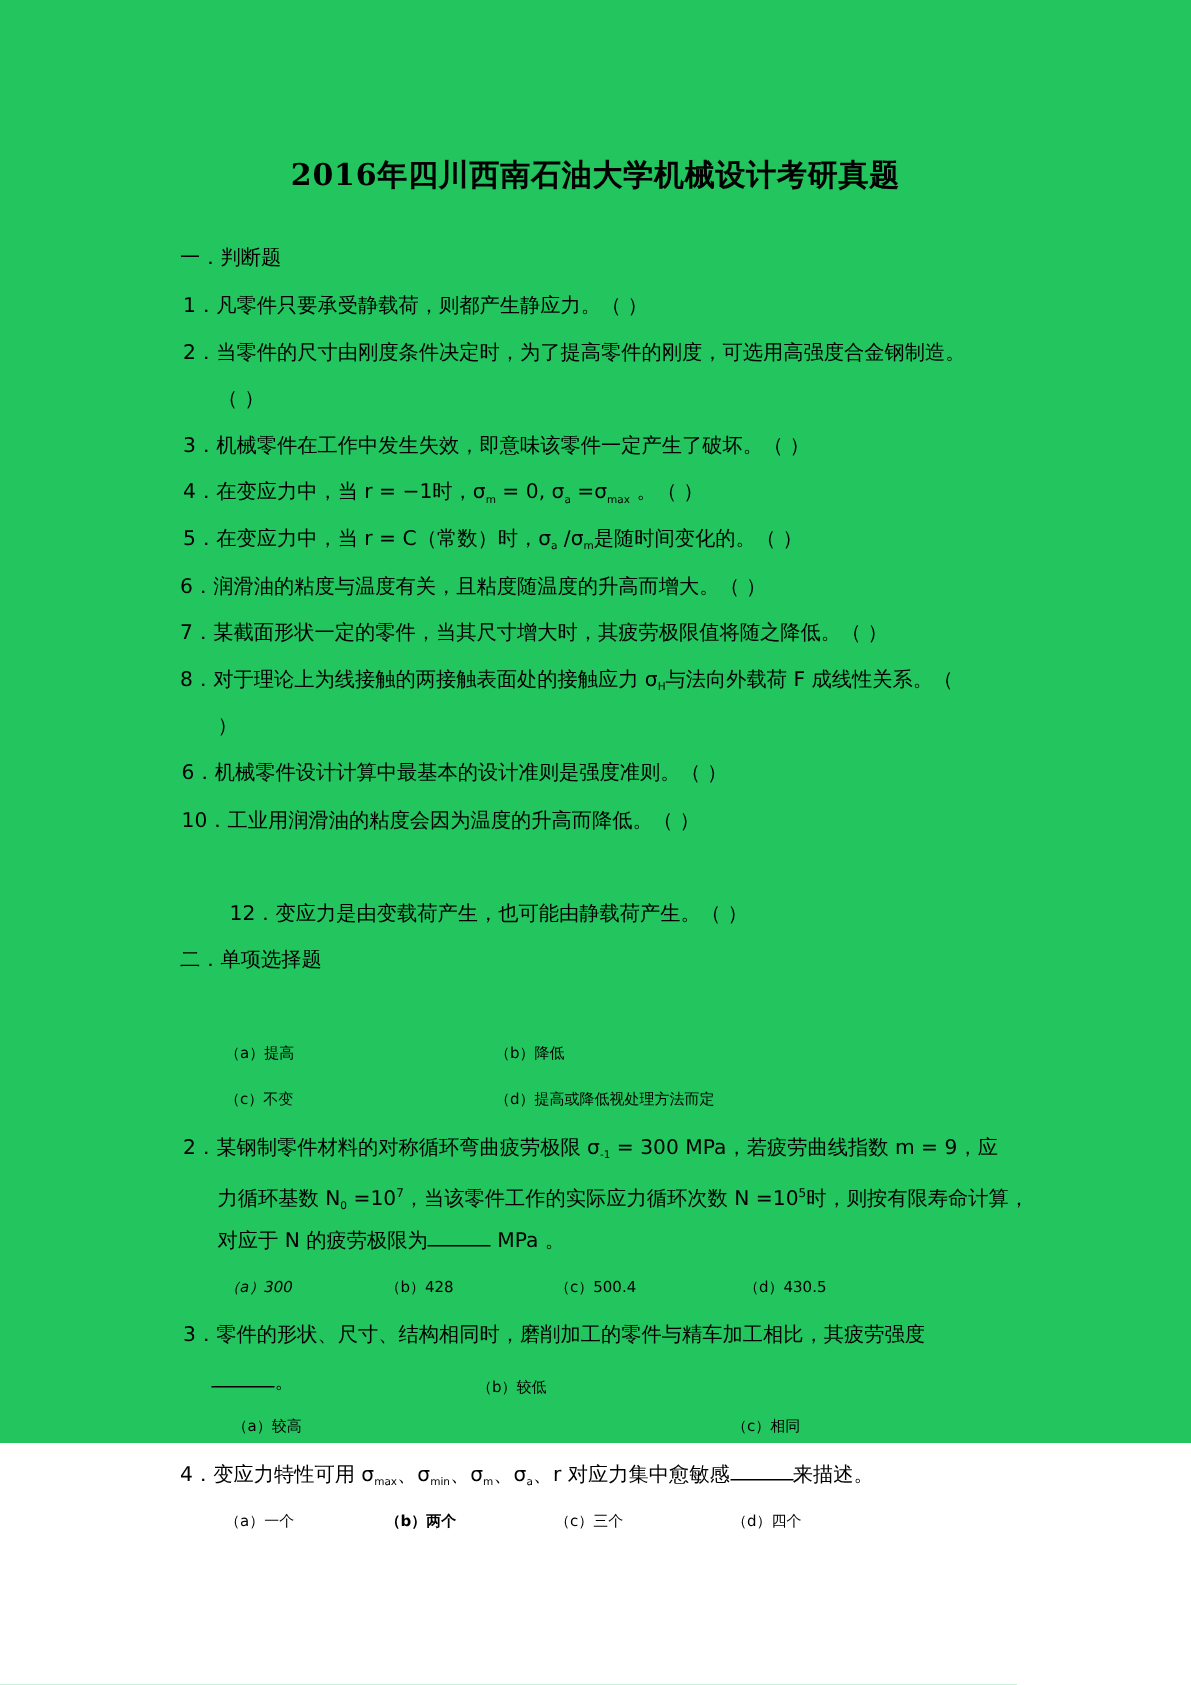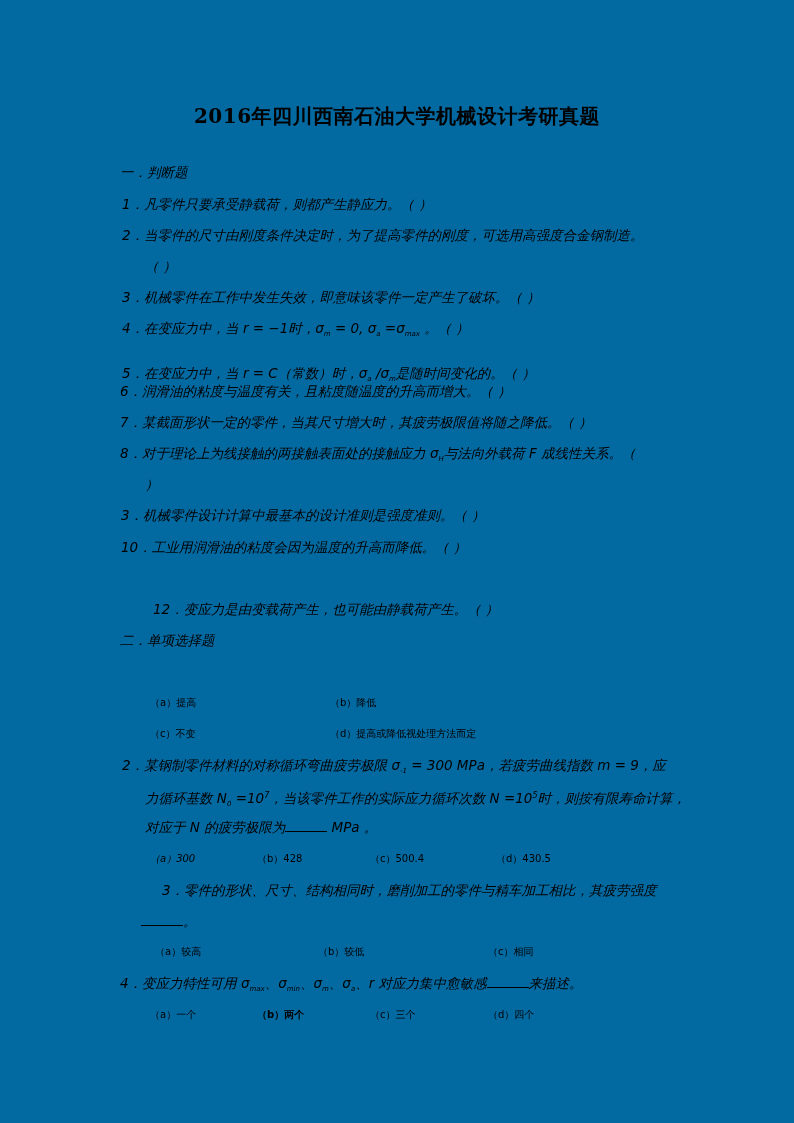--- a/index.html
+++ b/index.html
@@ -1,21 +1,21 @@
 <!DOCTYPE html>
 <html><head>
 <meta charset="utf-8">
 <style>
   html, body { margin: 0; padding: 0; background: #ffffff; }
   body { width: 794px; height: 1123px; position: relative; overflow: hidden;
          font-family: "DejaVu Sans", "Liberation Sans", sans-serif; color: #000; }
-  .page { position: absolute; left: 0; top: 0; width: 794px; height: 1123px; background: #0369a1; }
+  .page { position: absolute; left: 0; top: 0; width: 794px; height: 962px; background: #22c55e; }
   .title { position: absolute; top: 103px; left: 0; width: 794px; text-align: center;
            font-family: "DejaVu Serif", "Liberation Serif", serif; font-weight: bold; font-size: 20px; letter-spacing: 0.5px; }
-  .line { position: absolute; font-size: 13.5px; white-space: nowrap; line-height: 18px; font-style: italic; }
+  .line { position: absolute; font-size: 13.5px; white-space: nowrap; line-height: 18px; }
   .sub { font-size: 7px; vertical-align: -3px; }
   .sup { font-size: 8px; vertical-align: 5px; }
   .blank { display: inline-block; width: 42px; border-bottom: 1px solid #000; height: 12px; vertical-align: baseline; }
   .opt { position: absolute; font-size: 10px; white-space: nowrap; line-height: 18px; }
 </style>
 </head>
 <body>
 
 <div class="page">
   <div class="title">2016年四川西南石油大学机械设计考研真题</div>
@@ -24,31 +24,31 @@
 
   <div class="line" style="left:122px;top:195px;">1．凡零件只要承受静载荷，则都产生静应力。（ ）</div>
   <div class="line" style="left:122px;top:226px;">2．当零件的尺寸由刚度条件决定时，为了提高零件的刚度，可选用高强度合金钢制造。</div>
   <div class="line" style="left:145px;top:257px;">（ ）</div>
   <div class="line" style="left:122px;top:288px;">3．机械零件在工作中发生失效，即意味该零件一定产生了破坏。（ ）</div>
 
   <div class="line" style="left:122px;top:319px;">
     <span>4．在变应力中，当 r = −1时，σ</span><span class="sub">m</span><span> = 0, σ</span><span class="sub">a</span><span> =σ</span><span class="sub">max</span><span> 。（ ）</span>
   </div>
 
-  <div class="line" style="left:122px;top:364px;">
+  <div class="line" style="left:122px;top:350px;">
     <span>5．在变应力中，当 r = C（常数）时，σ</span><span class="sub">a</span><span> /σ</span><span class="sub">m</span><span>是随时间变化的。（ ）</span>
   </div>
 
   <div class="line" style="left:120px;top:382px;">6．润滑油的粘度与温度有关，且粘度随温度的升高而增大。（ ）</div>
   <div class="line" style="left:120px;top:413px;">7．某截面形状一定的零件，当其尺寸增大时，其疲劳极限值将随之降低。（ ）</div>
   <div class="line" style="left:120px;top:444px;">
     <span>8．对于理论上为线接触的两接触表面处的接触应力 σ</span><span class="sub">H</span><span>与法向外载荷 F 成线性关系。（</span>
   </div>
   <div class="line" style="left:145px;top:475px;">）</div>
-  <div class="line" style="left:121px;top:506px;">3．机械零件设计计算中最基本的设计准则是强度准则。（ ）</div>
+  <div class="line" style="left:121px;top:506px;">6．机械零件设计计算中最基本的设计准则是强度准则。（ ）</div>
   <div class="line" style="left:121px;top:538px;">10．工业用润滑油的粘度会因为温度的升高而降低。（ ）</div>
   <div class="line" style="left:121px;top:600px;margin-left:32px;">12．变应力是由变载荷产生，也可能由静载荷产生。（ ）</div>
 
   <div class="line" style="left:120px;top:631px;">二．单项选择题</div>
 
   <div class="opt" style="left:150px;top:694px;">（a）提高</div>
   <div class="opt" style="left:330px;top:694px;">（b）降低</div>
   <div class="opt" style="left:150px;top:725px;">（c）不变</div>
   <div class="opt" style="left:330px;top:725px;">（d）提高或降低视处理方法而定</div>
 
@@ -59,26 +59,26 @@
     <span>力循环基数 N</span><span class="sub">0</span><span> =10</span><span class="sup">7</span><span>，当该零件工作的实际应力循环次数 N =10</span><span class="sup">5</span><span>时，则按有限寿命计算，</span>
   </div>
   <div class="line" style="left:145px;top:818px;">
     <span>对应于 N 的疲劳极限为</span><span class="blank"></span><span> MPa 。</span>
   </div>
   <div class="opt" style="left:150px;top:850px;font-style:italic;">（a）300</div>
   <div class="opt" style="left:257px;top:850px;">（b）428</div>
   <div class="opt" style="left:370px;top:850px;">（c）500.4</div>
   <div class="opt" style="left:496px;top:850px;">（d）430.5</div>
 
-  <div class="line" style="left:122px;top:881px;margin-left:40px;">3．零件的形状、尺寸、结构相同时，磨削加工的零件与精车加工相比，其疲劳强度</div>
+  <div class="line" style="left:122px;top:881px;">3．零件的形状、尺寸、结构相同时，磨削加工的零件与精车加工相比，其疲劳强度</div>
   <div class="line" style="left:141px;top:912px;">
     <span class="blank"></span><span>。</span>
   </div>
   <div class="opt" style="left:155px;top:943px;">（a）较高</div>
-  <div class="opt" style="left:318px;top:943px;">（b）较低</div>
+  <div class="opt" style="left:318px;top:917px;">（b）较低</div>
   <div class="opt" style="left:488px;top:943px;">（c）相同</div>
 
   <div class="line" style="left:120px;top:974px;">
     <span>4．变应力特性可用 σ</span><span class="sub">max</span><span>、σ</span><span class="sub">min</span><span>、σ</span><span class="sub">m</span><span>、σ</span><span class="sub">a</span><span>、r 对应力集中愈敏感</span><span class="blank"></span><span>来描述。</span>
   </div>
   <div class="opt" style="left:150px;top:1006px;">（a）一个</div>
   <div class="opt" style="left:257px;top:1006px;font-weight:bold;">（b）两个</div>
   <div class="opt" style="left:370px;top:1006px;">（c）三个</div>
   <div class="opt" style="left:488px;top:1006px;">（d）四个</div>
 </div>

